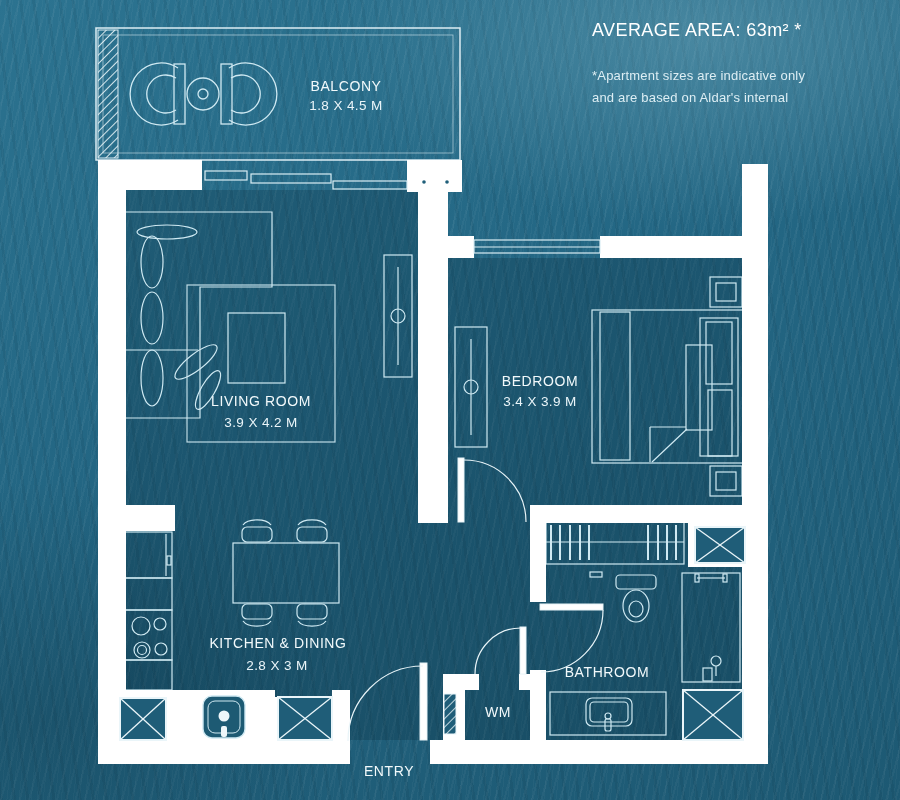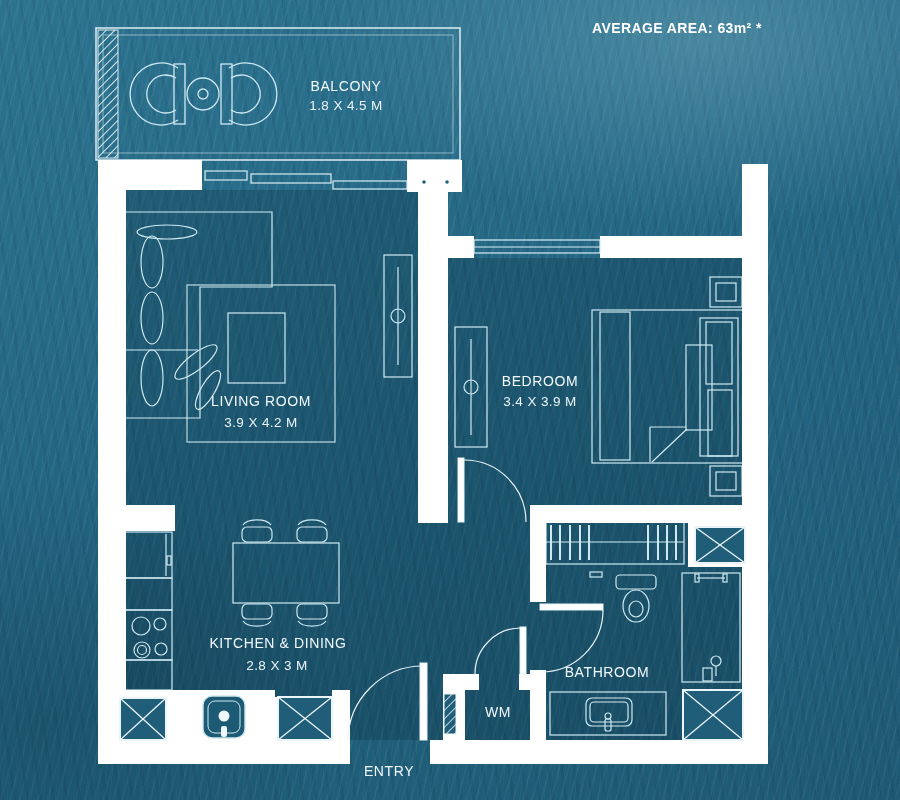--- a/index.html
+++ b/index.html
@@ -23,21 +23,21 @@
     font-size:14px;letter-spacing:0.6px;fill:#f2f9fb;text-anchor:middle;
   }
   .dim{
     font-family:"Liberation Sans", sans-serif;
     font-size:13.5px;letter-spacing:0.4px;fill:#eaf5f9;text-anchor:middle;
   }
   .info{
     position:absolute;left:592px;top:20px;width:290px;color:#ffffff;
   }
   .info .title{
-    font-size:14px;font-weight:bold;letter-spacing:0.4px;margin:0 0 24px 0;
+    font-size:18px;font-weight:normal;letter-spacing:0.4px;margin:0 0 24px 0;
   }
   .info .line{
     font-size:13px;line-height:22px;color:#ddeef4;letter-spacing:0.2px;
   }
 </style>
 </head>
 <body>
 
 <div class="scene">
 
@@ -264,15 +264,17 @@
     <text class="dim" x="277" y="670">2.8 X 3 M</text>
 
     <text class="lbl" x="607" y="677">BATHROOM</text>
     <text class="lbl" x="498" y="717">WM</text>
     <text class="lbl" x="389" y="776">ENTRY</text>
   </g>
 </svg>
 
   <div class="info">
     <p class="title">AVERAGE AREA: 63m² *</p>
+    <div class="line">*Apartment sizes are indicative only</div>
+    <div class="line">and are based on Aldar's internal</div>
   </div>
 
 </div>
 
 </body></html>

